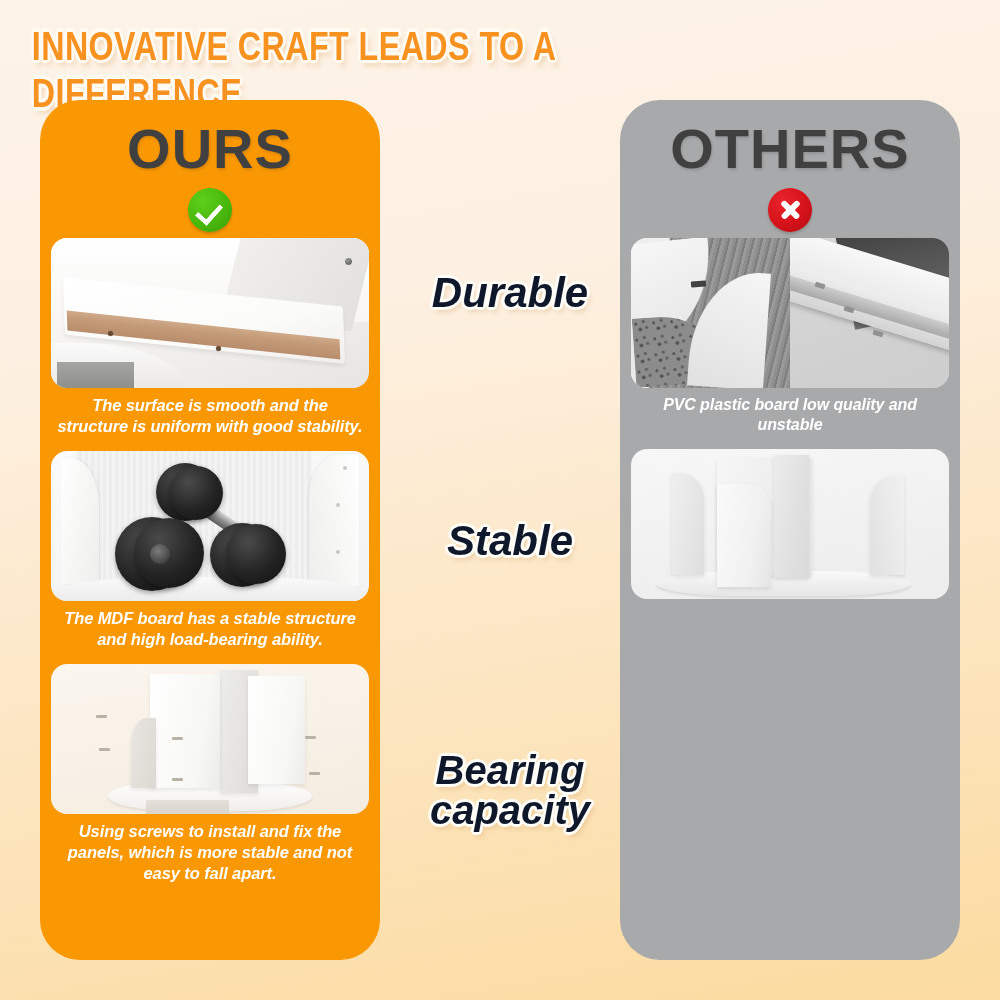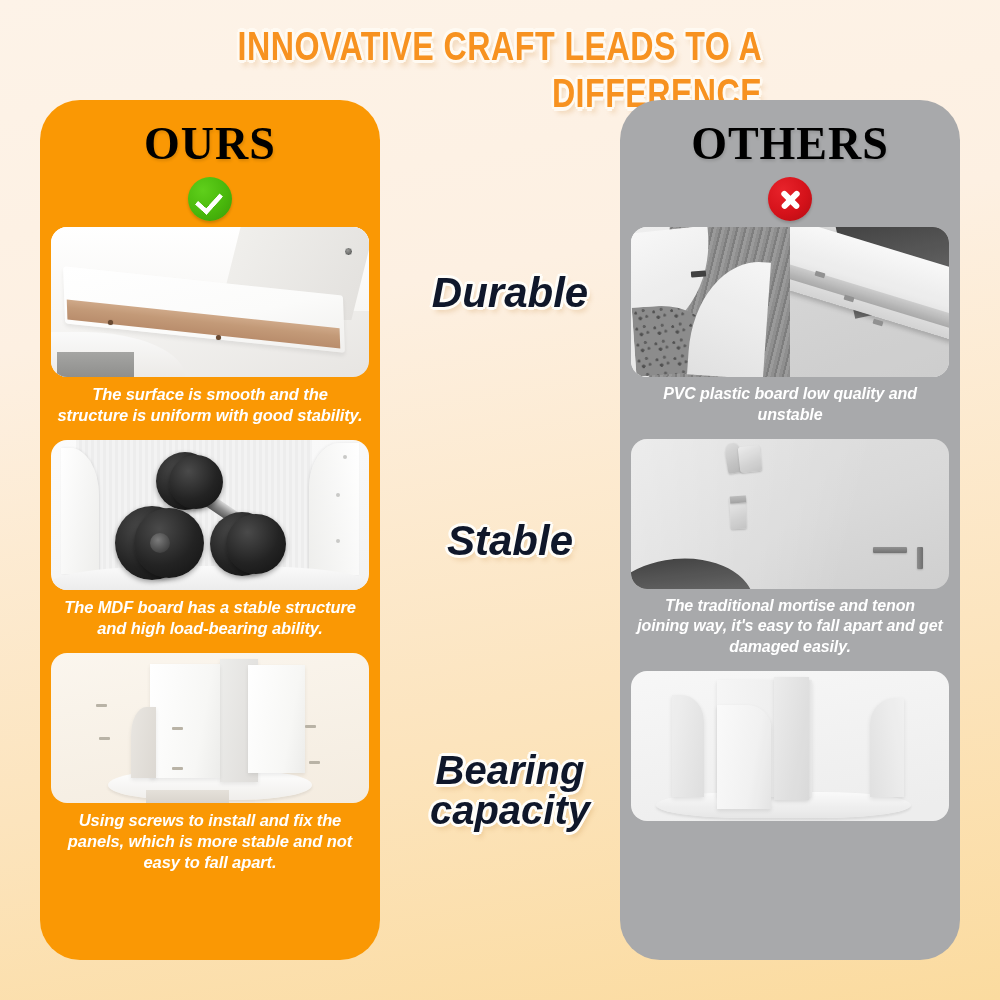--- a/index.html
+++ b/index.html
@@ -16,21 +16,21 @@
     background: linear-gradient(170deg, #fdf3e8 0%, #fdf0e2 30%, #fce4bd 70%, #fbdb9f 100%);
     position: relative;
   }
 
   
   .header {
     position: absolute;
     top: 22px;
     left: 0;
     width: 794px;
-    text-align: right;
+    text-align: left;
   }
   .header-title {
     font-family: "Liberation Sans", sans-serif;
     font-size: 35px;
     font-weight: bold;
     letter-spacing: 0.5px;
     color: #F79220;
     transform: scaleX(0.92) scaleY(1.18);
     transform-origin: center top;
     display: inline-block;
@@ -49,28 +49,27 @@
     width: 340px;
     height: 860px;
     border-radius: 40px;
     padding: 14px 11px 0 11px;
   }
   .col-ours   { left: 40px;  background: #FA9804; }
   .col-others { left: 620px; background: #A8A9AB; padding-left: 11px; }
 
   .col-title {
     text-align: center;
-    color: #000000;
-    font-size: 46px;
+    color: #404040;
+    font-size: 56px;
     font-weight: bold;
     letter-spacing: 1px;
     line-height: 1.05;
     margin-top: 6px;
     text-shadow: 1px 2px 3px rgba(0,0,0,0.13);
-    font-family: Liberation Serif, serif;
   }
 
   .badge-wrap { text-align: center; margin-top: 9px; height: 46px; }
 
   .badge {
     display: inline-block;
     width: 44px; height: 44px;
     border-radius: 50%;
     position: relative;
     vertical-align: top;
@@ -508,33 +507,20 @@
         <div class="slab"></div>
         <div class="slab-edge"></div>
         <div class="notch n1"></div>
         <div class="notch n2"></div>
         <div class="notch n3"></div>
       </div>
     </div>
     <div class="caption">PVC plastic board low quality and unstable</div>
   </div>
 
-  <div class="cell">
-    <div class="photo img-tenon">
-      <div class="sheen"></div>
-      <div class="shadow-arc"></div>
-      <div class="tab t1b"></div>
-      <div class="tab t1"></div>
-      <div class="tab t2"></div>
-      <div class="tab t2b"></div>
-      <div class="tab t3"></div>
-      <div class="tab t3b"></div>
-    </div>
-    <div class="caption">The traditional mortise and tenon joining way, it's easy to fall apart and get damaged easily.</div>
-  </div>
 
   <div class="cell">
     <div class="photo img-empty">
       <div class="e-base"></div>
       <div class="panel e-back"></div>
       <div class="panel e-mid"></div>
       <div class="panel e-left"></div>
       <div class="panel e-right"></div>
       <div class="panel e-front"></div>
     </div>

